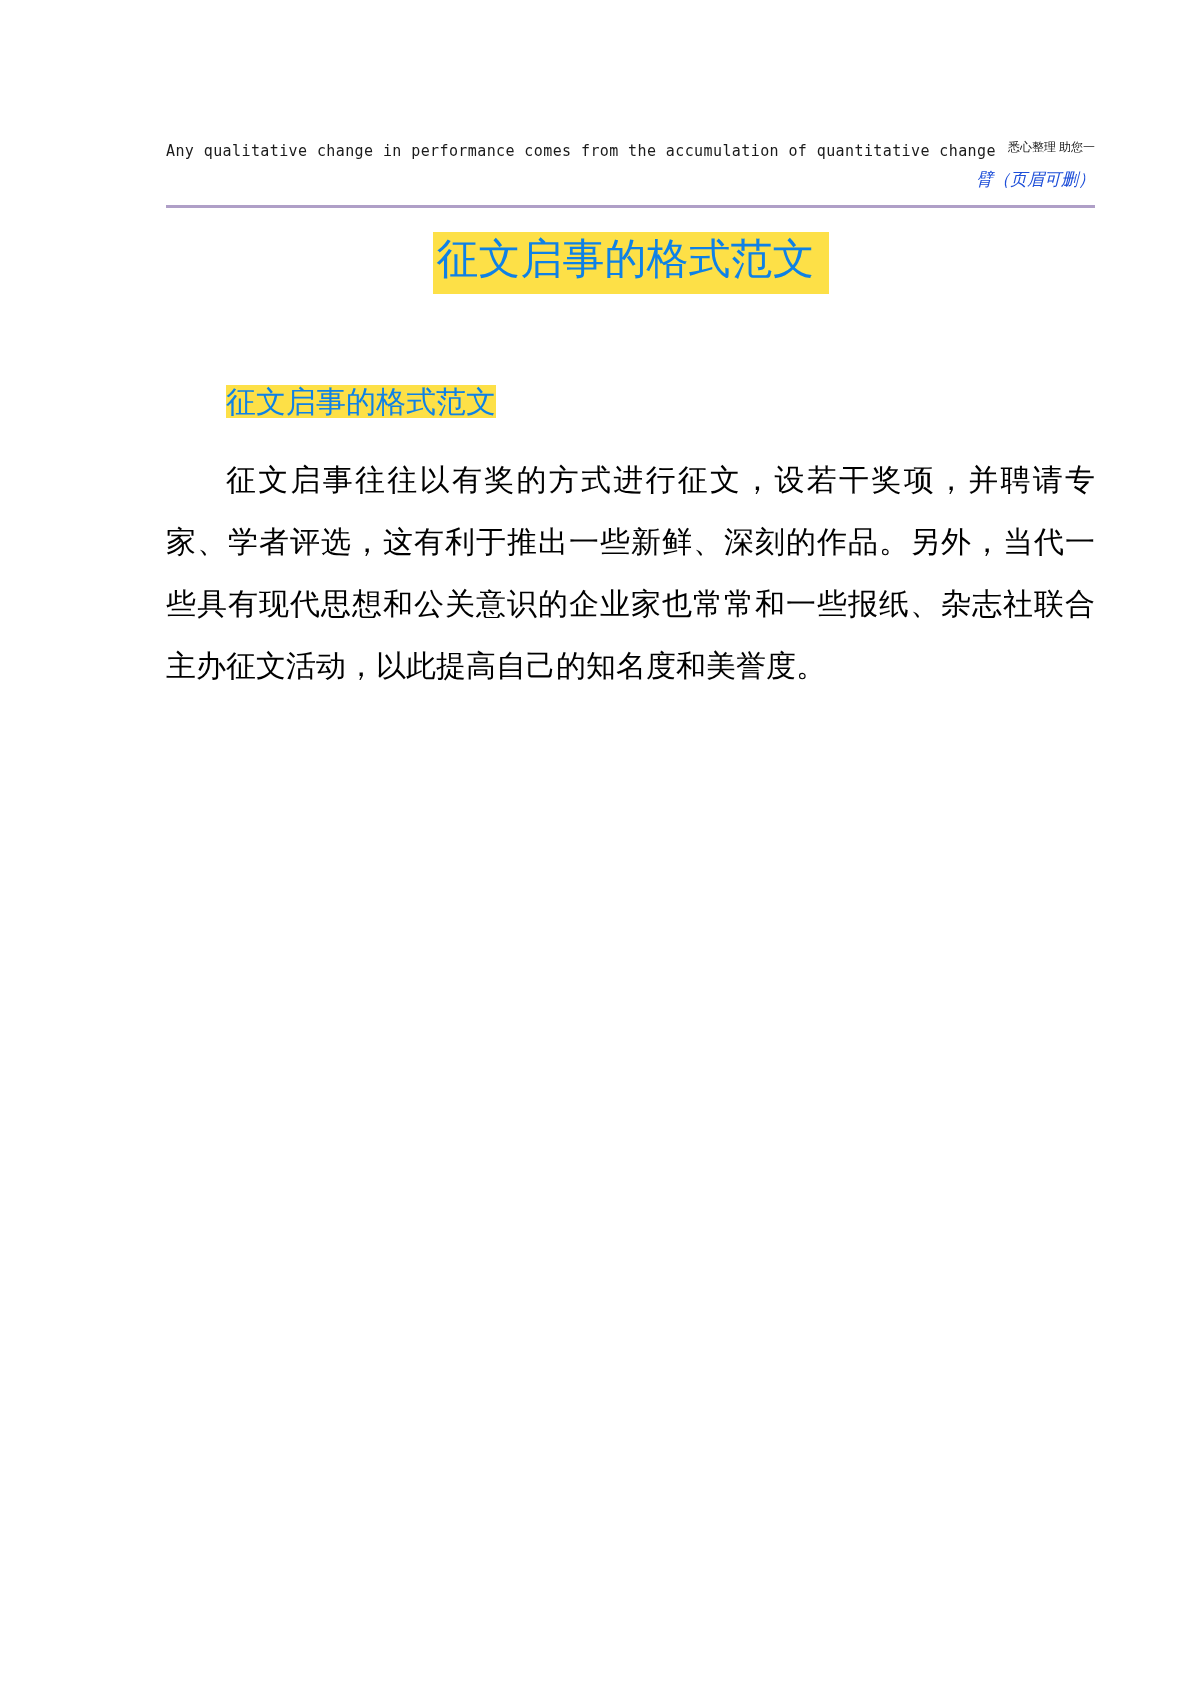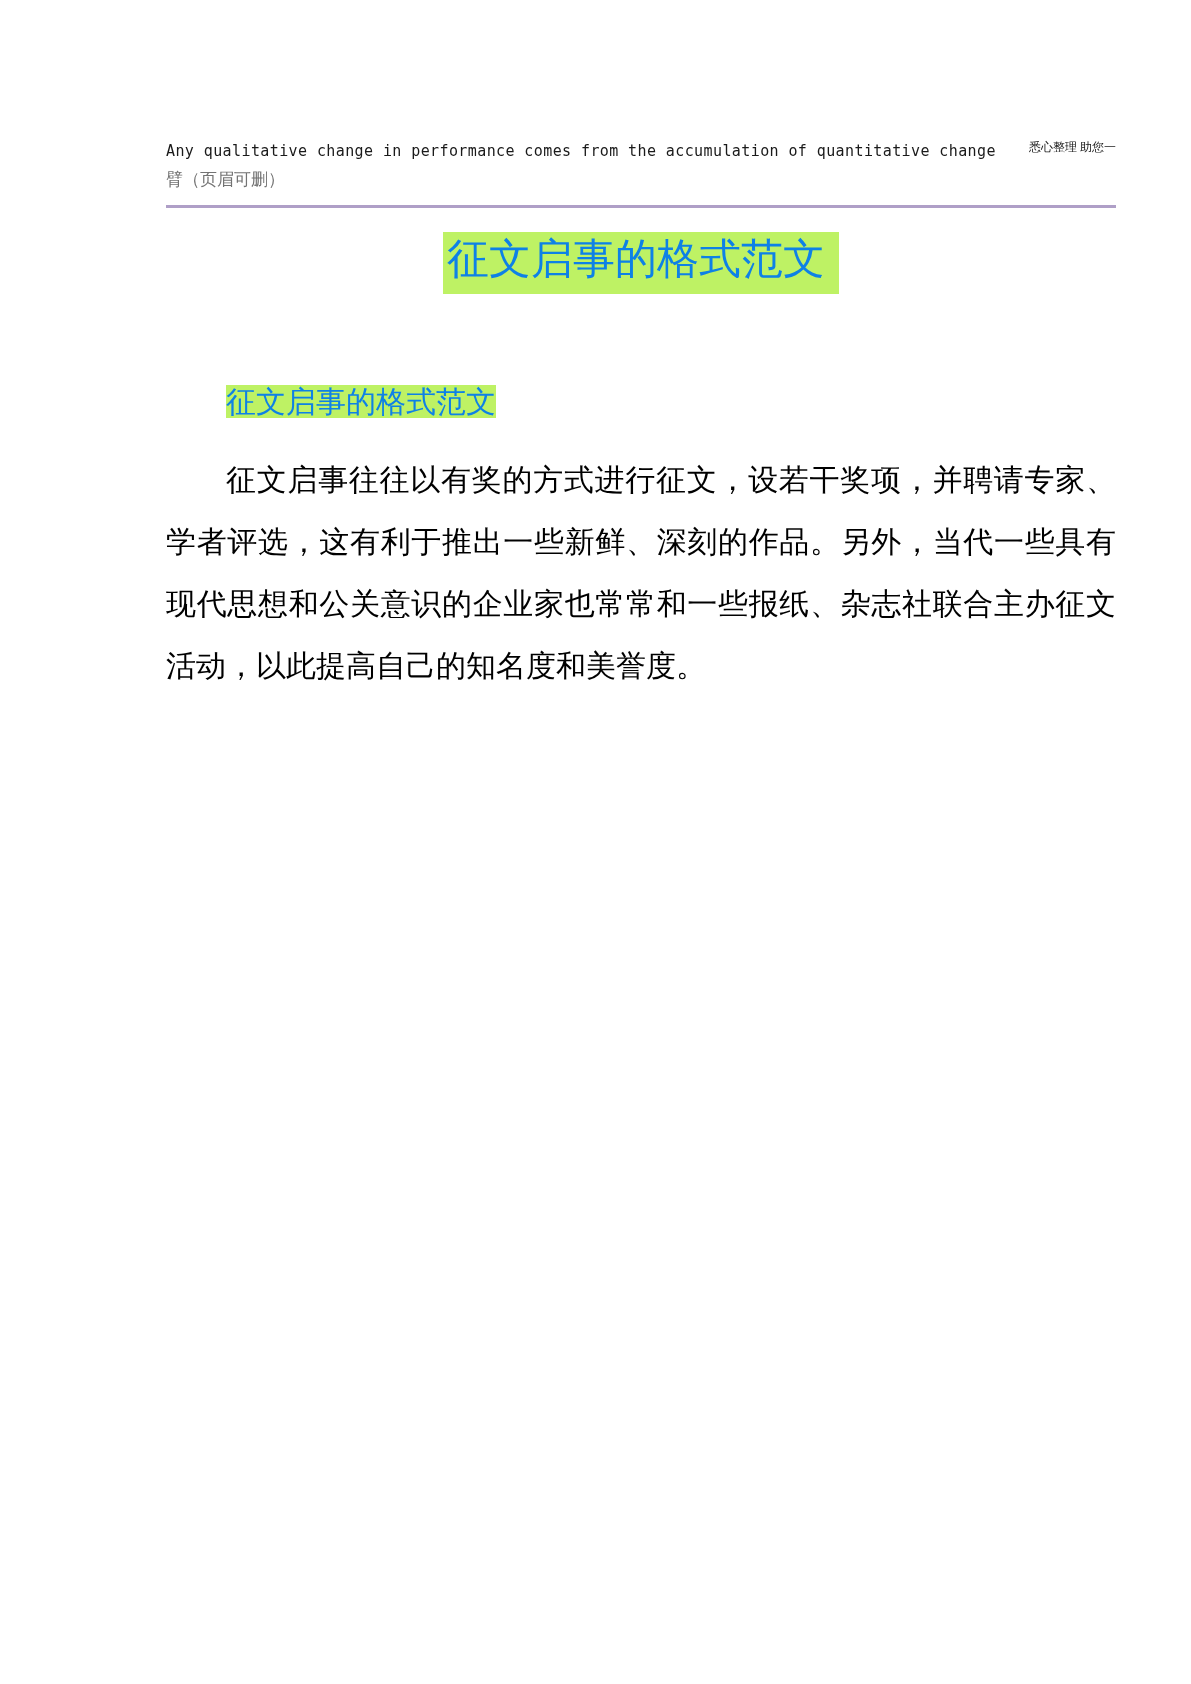--- a/index.html
+++ b/index.html
@@ -8,21 +8,21 @@
     position: relative;
     width: 1191px;
     height: 1684px;
     margin: 0 auto;
     background: #ffffff;
     overflow: hidden;
     font-family: "Liberation Serif", "DejaVu Serif", serif;
     color: #000000;
   }
   .content {
-    padding: 138px 75px 0 166px; 
+    padding: 138px 96px 0 166px; 
   }
   
   .hdr-line1 {
     position: relative;
     height: 30px;
     white-space: nowrap;
   }
   .hdr-en {
     position: absolute;
     left: 0;
@@ -34,42 +34,43 @@
   }
   .hdr-cn-overlay {
     position: absolute;
     right: 0;
     top: 1px;
     font-size: 12px;
     color: #1a1a1a;
   }
   .hdr-line2 {
     height: 30px;
-    text-align: left;
+    text-align: right;
     font-size: 17px;
-    color: #737373;
+    color: #1d4ed8;
+    font-style: italic;
   }
   .hdr-rule {
     height: 0;
     border-bottom: 3px solid #af9fc7;
     margin-top: 7px;
   }
   
   .doc-title {
     margin-top: 24px;
     text-align: center;
     font-size: 42px;
     line-height: 1.3;
     font-weight: normal;
     color: #0e81e6;
   }
   .doc-title .hl {
     padding: 4px 14px 12px 4px;
   }
-  .hl { background: #bef264; }
+  .hl { background: #fde047; }
   .blue { color: #0e81e6; }
   
   .doc-subtitle {
     margin-top: 84px;
     font-size: 30px;
     line-height: 62px;
     text-indent: 2em;
     font-weight: normal;
     color: #0e81e6;
   }

